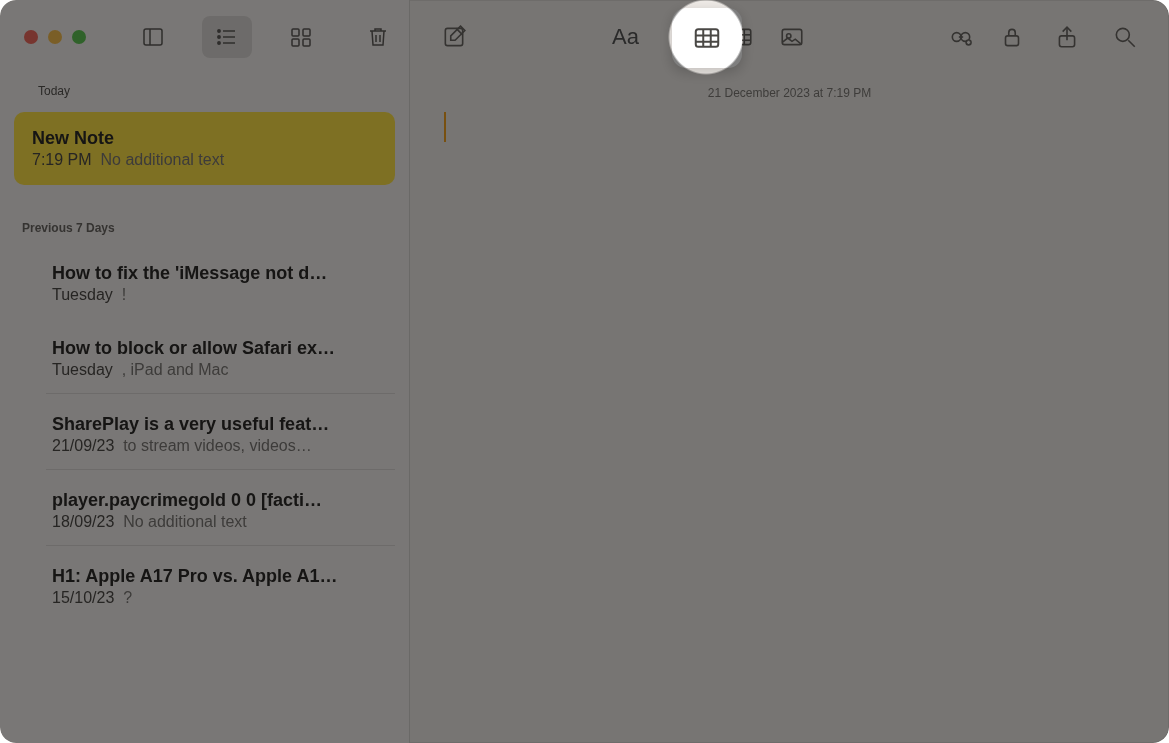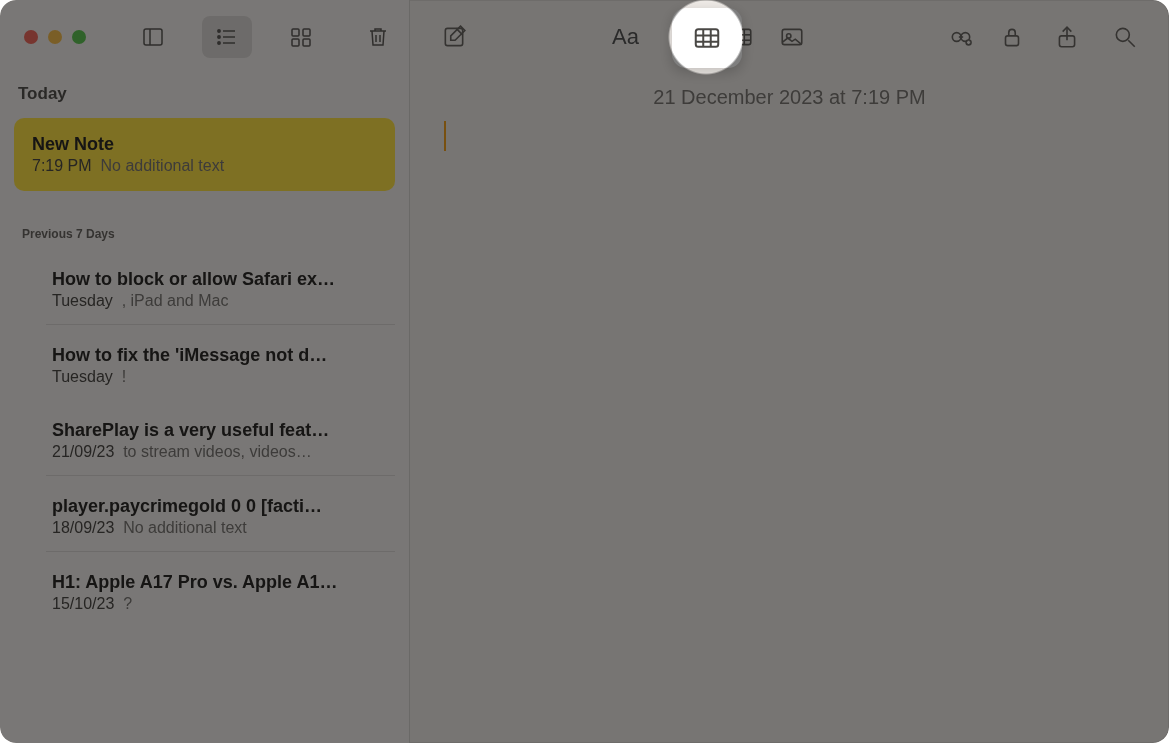--- a/index.html
+++ b/index.html
@@ -35,22 +35,22 @@
   .tl-max { background: #61c554; }
 
   .ticon {
     width: 50px; height: 42px; display: flex; align-items: center; justify-content: center;
     border-radius: 8px; color: #5e5b58; cursor: pointer;
   }
   .ticon.active { background: rgba(0,0,0,.10); }
   .ticon svg { width: 24px; height: 24px; stroke: currentColor; fill: none; stroke-width: 1.5; }
 
   .section-header {
-    padding: 10px 18px 6px;
-    font-size: 17px; font-weight: 700; color: #55524f;
+    padding: 10px 38px 6px;
+    font-size: 12px; font-weight: 400; color: #55524f;
   }
   .section-header.small { font-size: 12px; font-weight: 600; color: #6a6763; padding: 36px 22px 8px; }
 
   .note-list { }
 
   .note-item {
     margin: 8px 14px 0;
     padding: 16px 18px;
     border-radius: 10px;
     cursor: pointer;
@@ -73,21 +73,21 @@
     gap: 18px;
   }
   .spacer { flex: 1; }
   .tbtn {
     width: 40px; height: 40px; display:flex; align-items:center; justify-content:center;
     color:#6a6763; cursor:pointer; border-radius:8px;
   }
   .tbtn svg { width: 26px; height: 26px; stroke: currentColor; fill: none; stroke-width: 1.5; }
   .tbtn-wrap { display:flex; align-items:center; gap:4px; color:#6a6763; }
 
-  .datestamp { text-align:center; font-size:20px; color:#7c7975; padding: 12px 0; }
+  .datestamp { text-align:center; font-size:12px; color:#7c7975; padding: 12px 0; }
 
   .editor { flex:1; padding: 10px 26px; position: relative; }
   .cursor { width: 2px; height: 30px; background: #f0a020; position:absolute; left:444px; top:0px; }
 
   
   .overlay {
     position: absolute; inset: 0;
     background: rgba(0,0,0,.5);
     pointer-events: none;
     -webkit-mask: radial-gradient(circle 38px at 706px 37px, transparent 0 36px, #000 38px);
@@ -155,27 +155,27 @@
     <div class="section-header">Today</div>
     <div class="note-list">
       <div class="note-item selected">
         <div class="note-title">New Note</div>
         <div class="note-sub"><span class="first">7:19 PM</span>&nbsp;&nbsp;<span>No additional text</span></div>
       </div>
     </div>
 
     <div class="section-header small">Previous 7 Days</div>
     <div class="note-list">
+      <div class="note-item indented last">
+        <div class="note-title">How to fix the 'iMessage not d…</div>
+        <div class="note-sub"><span class="first">Tuesday</span>&nbsp;&nbsp;<span>!</span></div>
+      </div>
       <div class="note-item indented">
         <div class="note-title">How to block or allow Safari ex…</div>
         <div class="note-sub"><span class="first">Tuesday</span>&nbsp;&nbsp;<span>, iPad and Mac</span></div>
-      </div>
-      <div class="note-item indented last">
-        <div class="note-title">How to fix the 'iMessage not d…</div>
-        <div class="note-sub"><span class="first">Tuesday</span>&nbsp;&nbsp;<span>!</span></div>
       </div>
     </div>
 
     <div class="note-list">
       <div class="note-item indented">
         <div class="note-title">SharePlay is a very useful feat…</div>
         <div class="note-sub"><span class="first">21/09/23</span>&nbsp;&nbsp;<span>to stream videos, videos…</span></div>
       </div>
       <div class="note-item indented">
         <div class="note-title">player.paycrimegold 0 0 [facti…</div>

